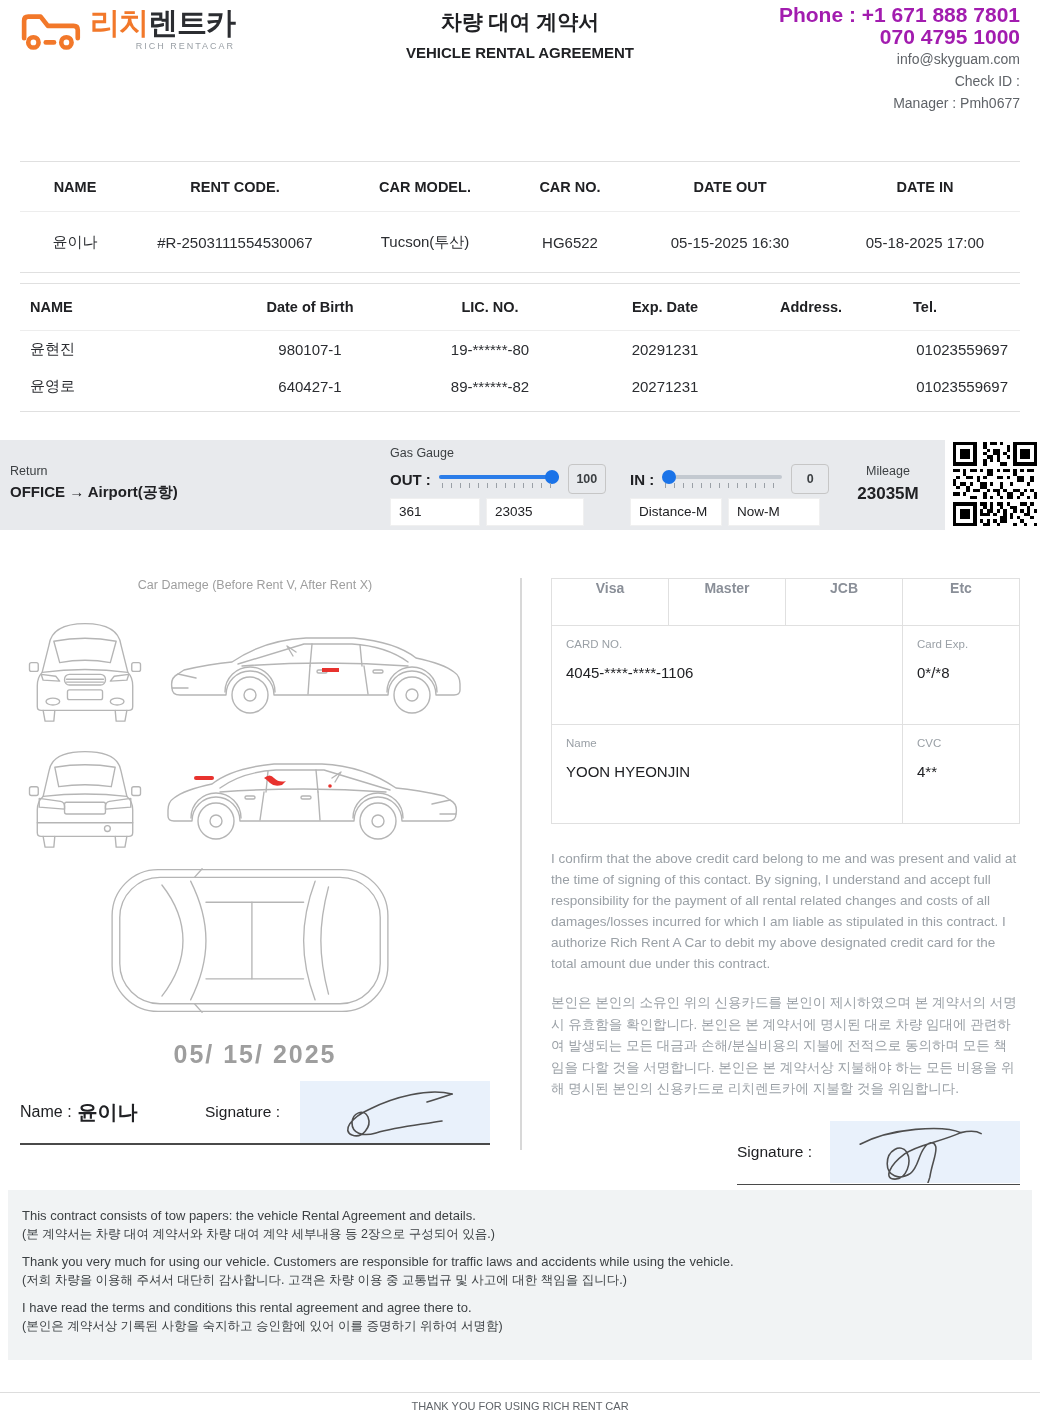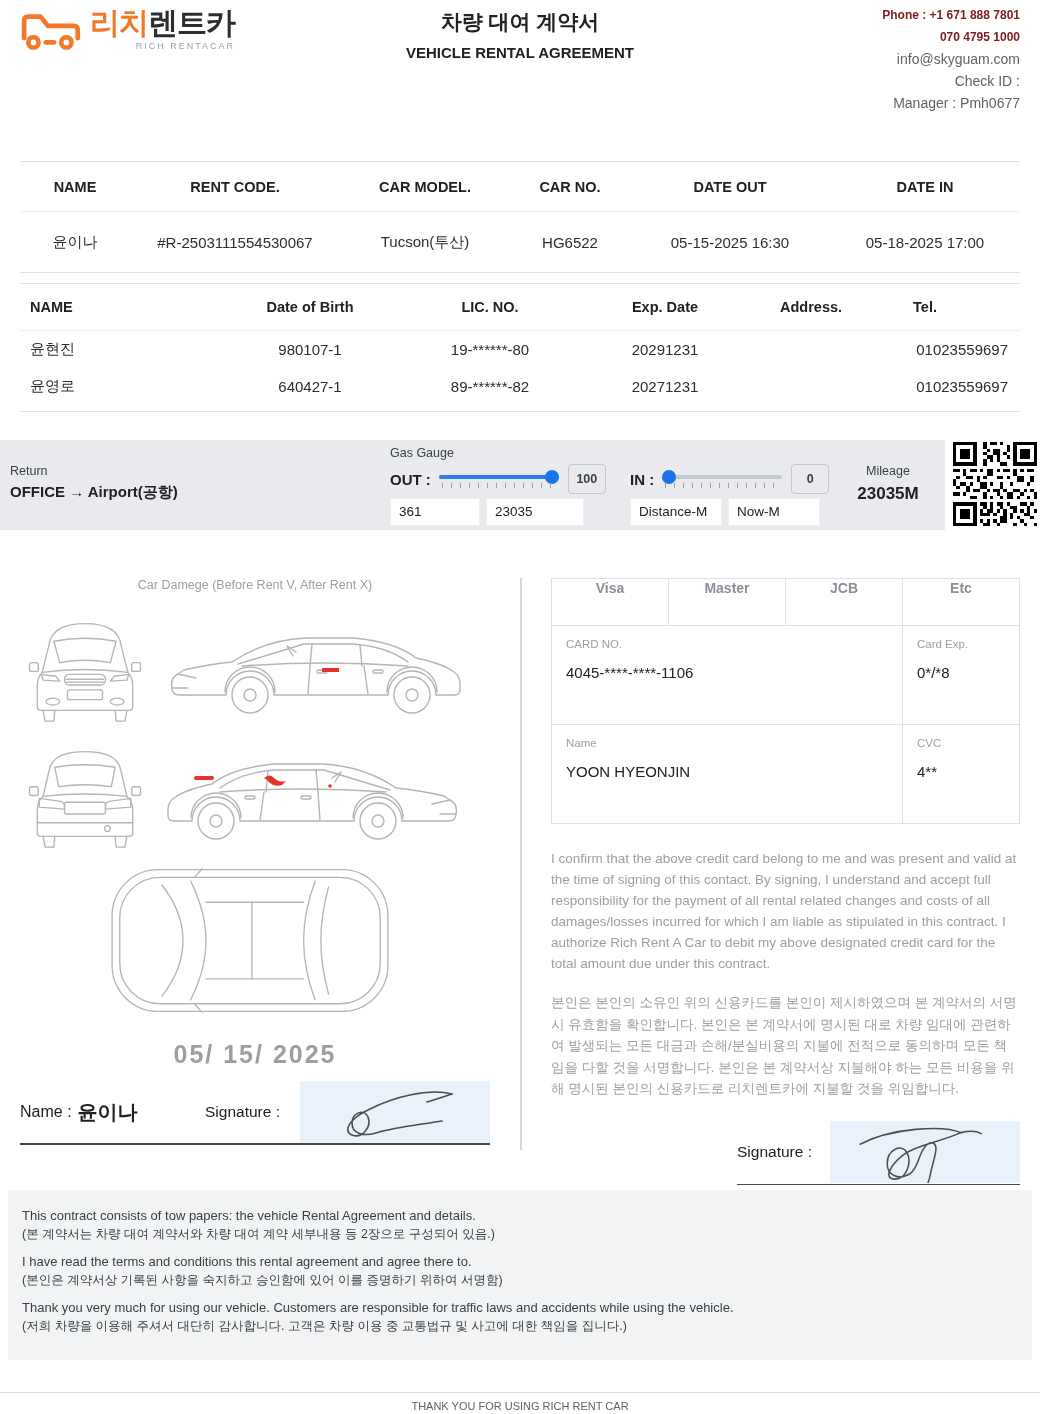--- a/index.html
+++ b/index.html
@@ -12,21 +12,21 @@
   .logo svg{width:66px;height:48px;}
   .logo-text{margin-left:4px;}
   .logo-ko{font-size:30px;font-weight:bold;line-height:34px;letter-spacing:-1px;}
   .logo-ko .orange{color:#f2782a;margin-top:36px;}
   .logo-ko .dark{color:#2b2d31;}
   .logo-sub{font-size:9px;color:#9aa0a6;letter-spacing:2px;text-align:right;margin-top:1px;}
   .title-block{position:absolute;left:0;top:8px;width:100%;text-align:center;}
   .title-ko{font-size:21px;font-weight:bold;color:#202124;}
   .title-en{font-size:15px;font-weight:bold;color:#202124;margin-top:8px;}
   .contact{position:absolute;right:20px;top:4px;text-align:right;line-height:22px;}
-  .contact .ph{font-size:12px;font-weight:bold;color:#7f1d1d;}
+  .contact .ph{font-size:21px;font-weight:bold;color:#a21caf;}
   .contact .sm{font-size:14px;color:#5f6368;}
 
   
   .tbl{position:absolute;left:20px;width:1000px;border-top:1px solid #e0e0e0;border-bottom:1px solid #e0e0e0;}
   .t1{top:161px;}
   .t2{top:283px;padding-bottom:6px;}
   .t1-grid{display:grid;grid-template-columns:11% 21% 17% 12% 20% 19%;align-items:center;text-align:center;}
   .t2-grid{display:grid;grid-template-columns:17% 24% 12% 23% 5% 19%;align-items:center;text-align:center;}
   .hrow{height:49px;font-weight:bold;font-size:14.5px;border-bottom:1px solid #ededed;}
   .t2 .hrow{height:46px;}
@@ -507,23 +507,23 @@
     <div class="sig-line2"></div>
   </div>
 </div>
 
 <div class="footer-box">
   <div class="fgroup">
     <div class="fen">This contract consists of tow papers: the vehicle Rental Agreement and details.</div>
     <div class="fko">(본 계약서는 차량 대여 계약서와 차량 대여 계약 세부내용 등 2장으로 구성되어 있음.)</div>
   </div>
   <div class="fgroup">
+    <div class="fen">Thank you very much for using our vehicle. Customers are responsible for traffic laws and accidents while using the vehicle.</div>
+    <div class="fko">(저희 차량을 이용해 주셔서 대단히 감사합니다. 고객은 차량 이용 중 교통법규 및 사고에 대한 책임을 집니다.)</div>
+  </div>
+  <div class="fgroup">
     <div class="fen">I have read the terms and conditions this rental agreement and agree there to.</div>
     <div class="fko">(본인은 계약서상 기록된 사항을 숙지하고 승인함에 있어 이를 증명하기 위하여 서명함)</div>
   </div>
-  <div class="fgroup">
-    <div class="fen">Thank you very much for using our vehicle. Customers are responsible for traffic laws and accidents while using the vehicle.</div>
-    <div class="fko">(저희 차량을 이용해 주셔서 대단히 감사합니다. 고객은 차량 이용 중 교통법규 및 사고에 대한 책임을 집니다.)</div>
-  </div>
 </div>
 
 <div class="bottom-line"></div>
 <div class="thanks">THANK YOU FOR USING RICH RENT CAR</div>
 
 </body></html>

